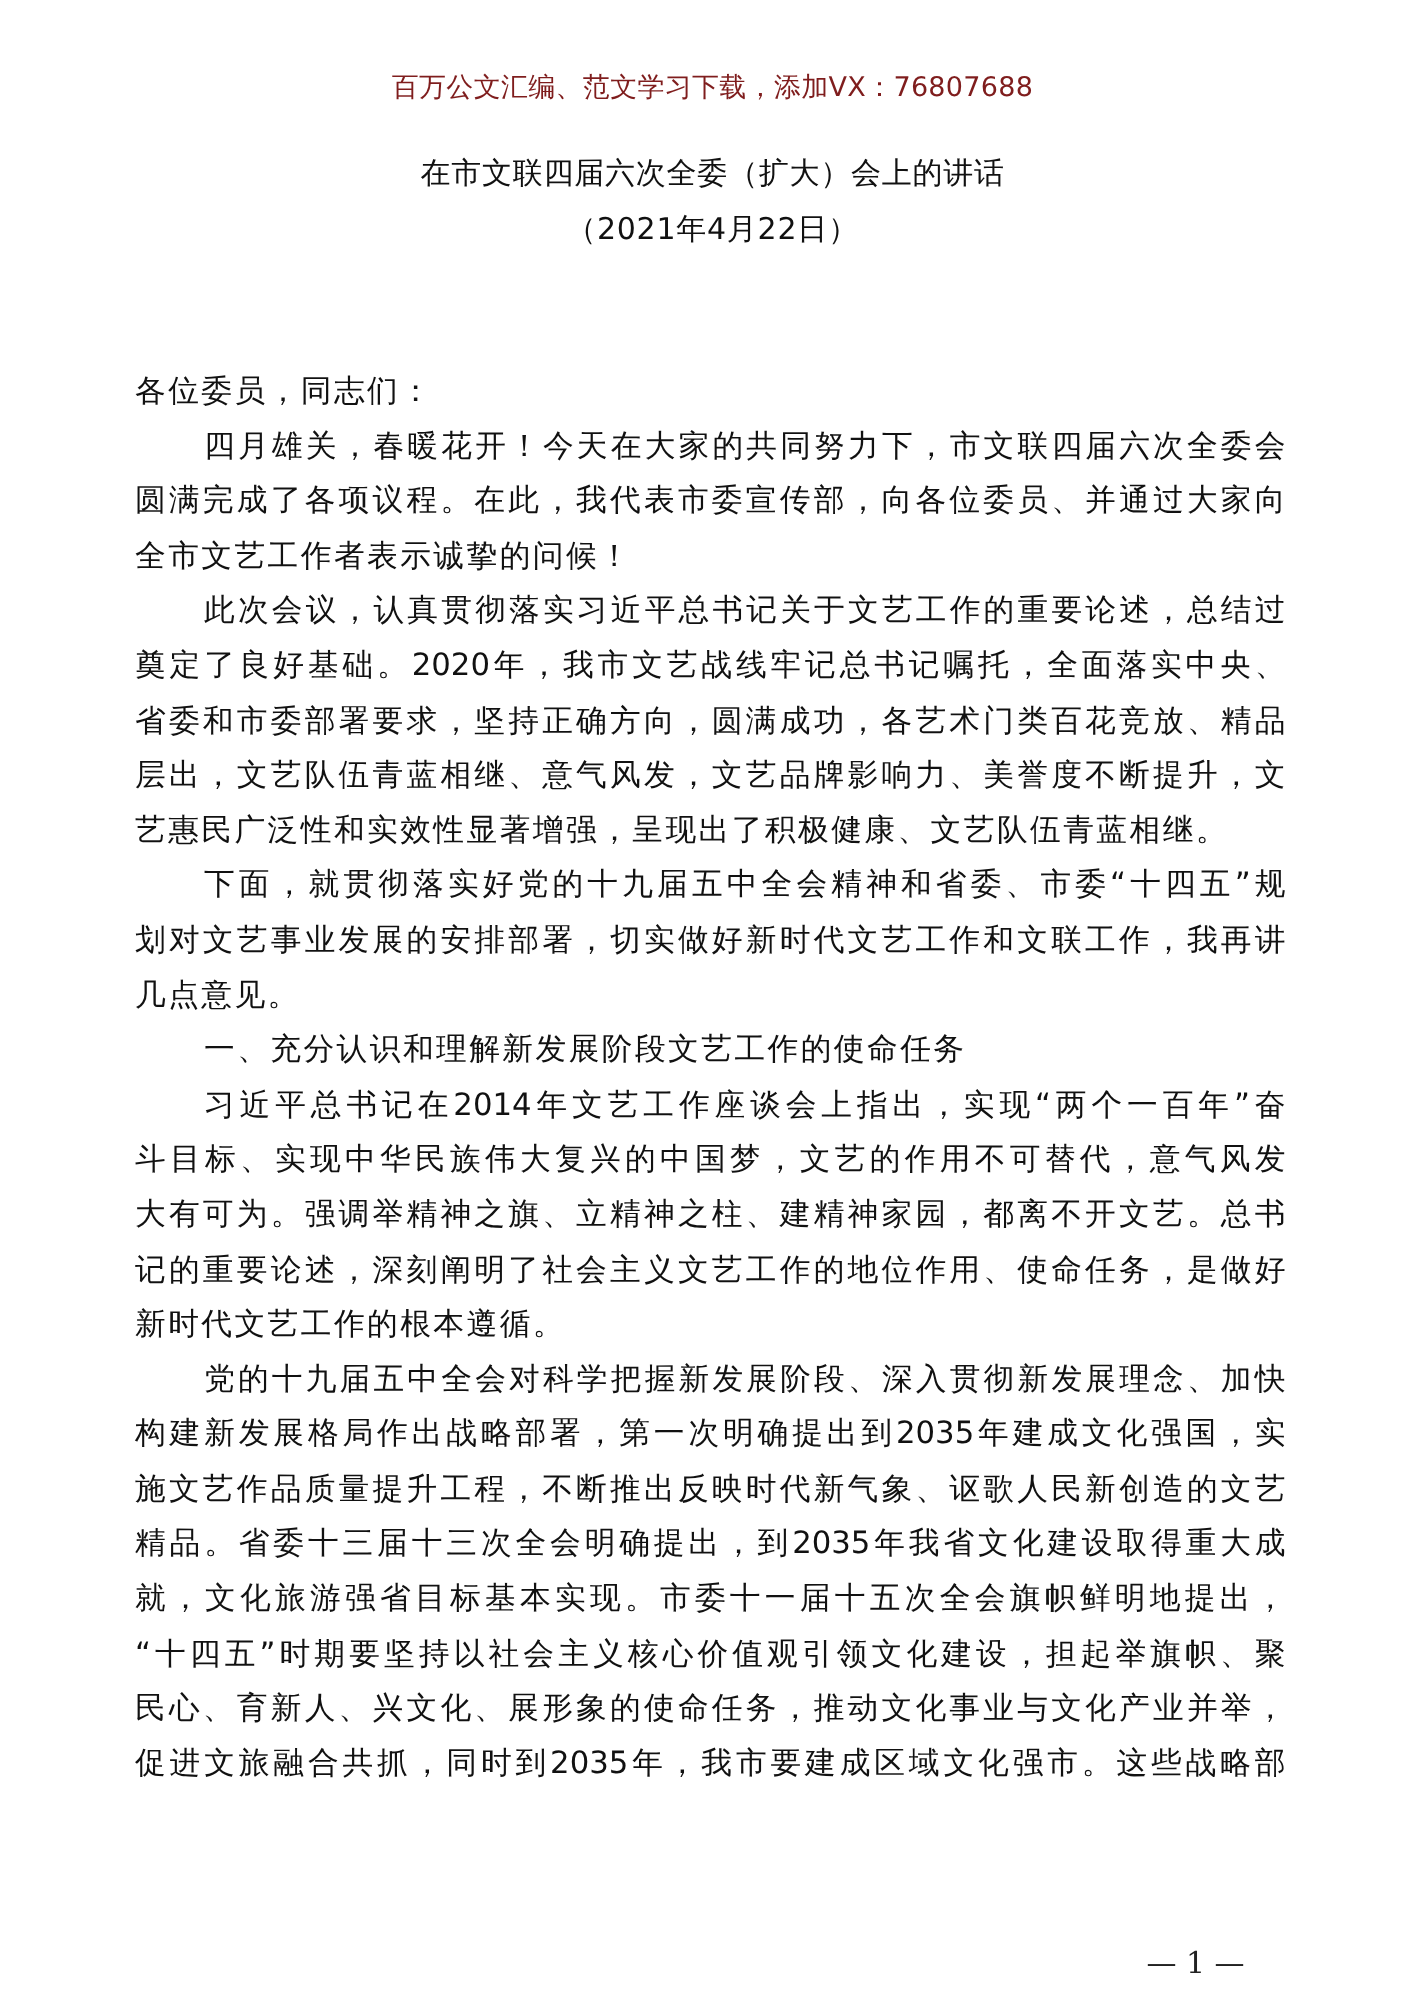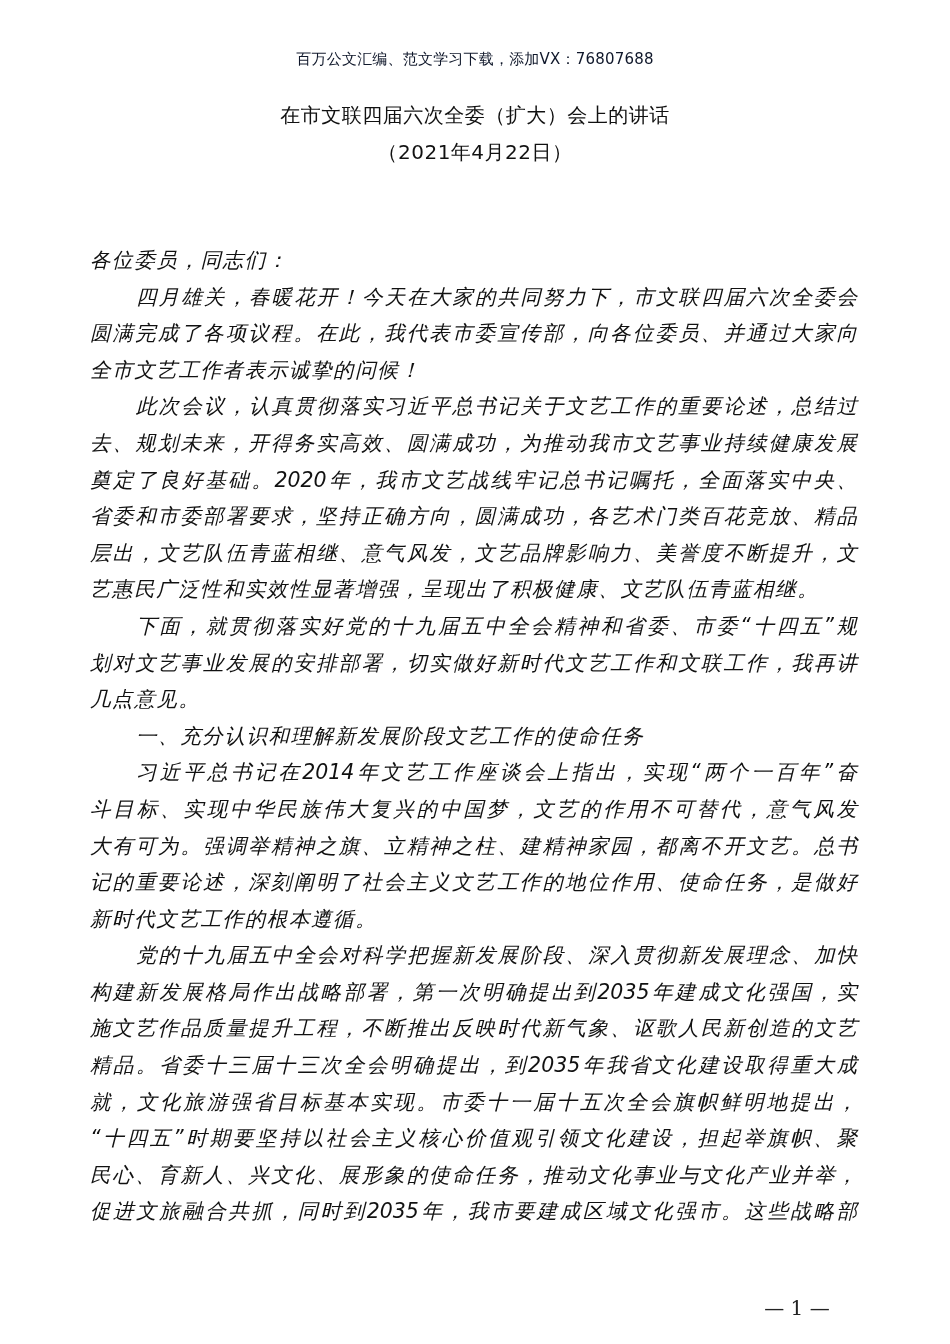--- a/index.html
+++ b/index.html
@@ -14,22 +14,22 @@
       overflow: hidden;
       font-family: "DejaVu Sans", "Liberation Sans", sans-serif;
       color: #111111;
     }
     .banner {
       position: absolute;
       top: 46px;
       left: 0;
       width: 950px;
       text-align: center;
-      font-size: 15px;
-      color: #0f172a;
+      font-size: 18px;
+      color: #7f1d1d;
       letter-spacing: 0.2px;
       line-height: 26px;
     }
     .title-block {
       position: absolute;
       top: 97px;
       left: 0;
       width: 950px;
       text-align: center;
       font-size: 20px;
@@ -37,21 +37,20 @@
       letter-spacing: 0.5px;
     }
     .title-block div { white-space: pre; }
     .body {
       position: absolute;
       top: 242px;
       left: 90px;
       width: 767px;
       font-size: 20.5px;
       line-height: 36.6px;
-      font-style: italic;
     }
     .line {
       height: 36.6px;
       white-space: nowrap;
       text-align: justify;
       text-align-last: justify;
       overflow: visible;
     }
     .line.last {
       text-align-last: left;
@@ -82,21 +81,20 @@
 
 <div class="body" id="doc-body">
   <div class="line last">各位委员，同志们：</div>
 <div>
       <div class="line indent">四月雄关，春暖花开！今天在大家的共同努力下，市文联四届六次全委会</div>
       <div class="line">圆满完成了各项议程。在此，我代表市委宣传部，向各位委员、并通过大家向</div>
       <div class="line last">全市文艺工作者表示诚挚的问候！</div>
     </div>
     <div>
       <div class="line indent">此次会议，认真贯彻落实习近平总书记关于文艺工作的重要论述，总结过</div>
-      <div class="line">去、规划未来，开得务实高效、圆满成功，为推动我市文艺事业持续健康发展</div>
       <div class="line">奠定了良好基础。2020年，我市文艺战线牢记总书记嘱托，全面落实中央、</div>
       <div class="line">省委和市委部署要求，坚持正确方向，圆满成功，各艺术门类百花竞放、精品</div>
       <div class="line">层出，文艺队伍青蓝相继、意气风发，文艺品牌影响力、美誉度不断提升，文</div>
       <div class="line last">艺惠民广泛性和实效性显著增强，呈现出了积极健康、文艺队伍青蓝相继。</div>
     </div>
     <div>
       <div class="line indent">下面，就贯彻落实好党的十九届五中全会精神和省委、市委“十四五”规</div>
       <div class="line">划对文艺事业发展的安排部署，切实做好新时代文艺工作和文联工作，我再讲</div>
       <div class="line last">几点意见。</div>
     </div>

